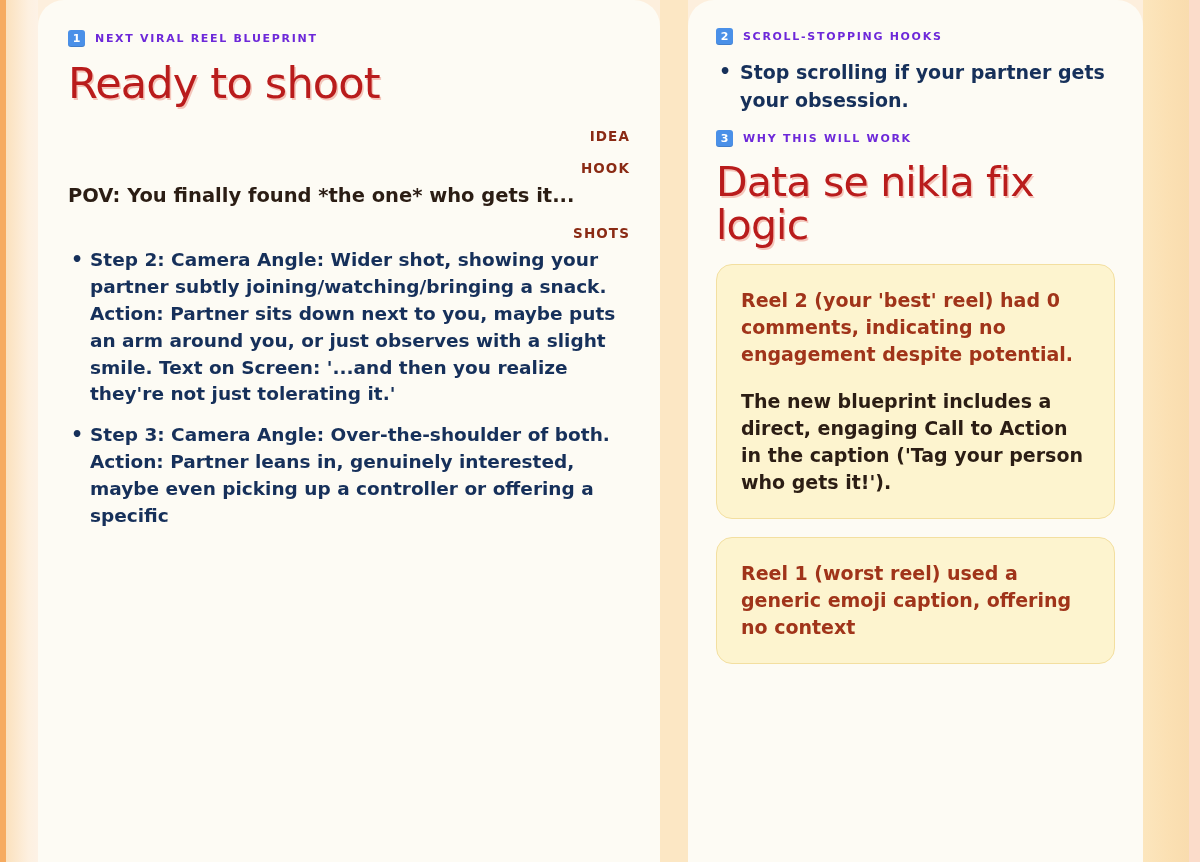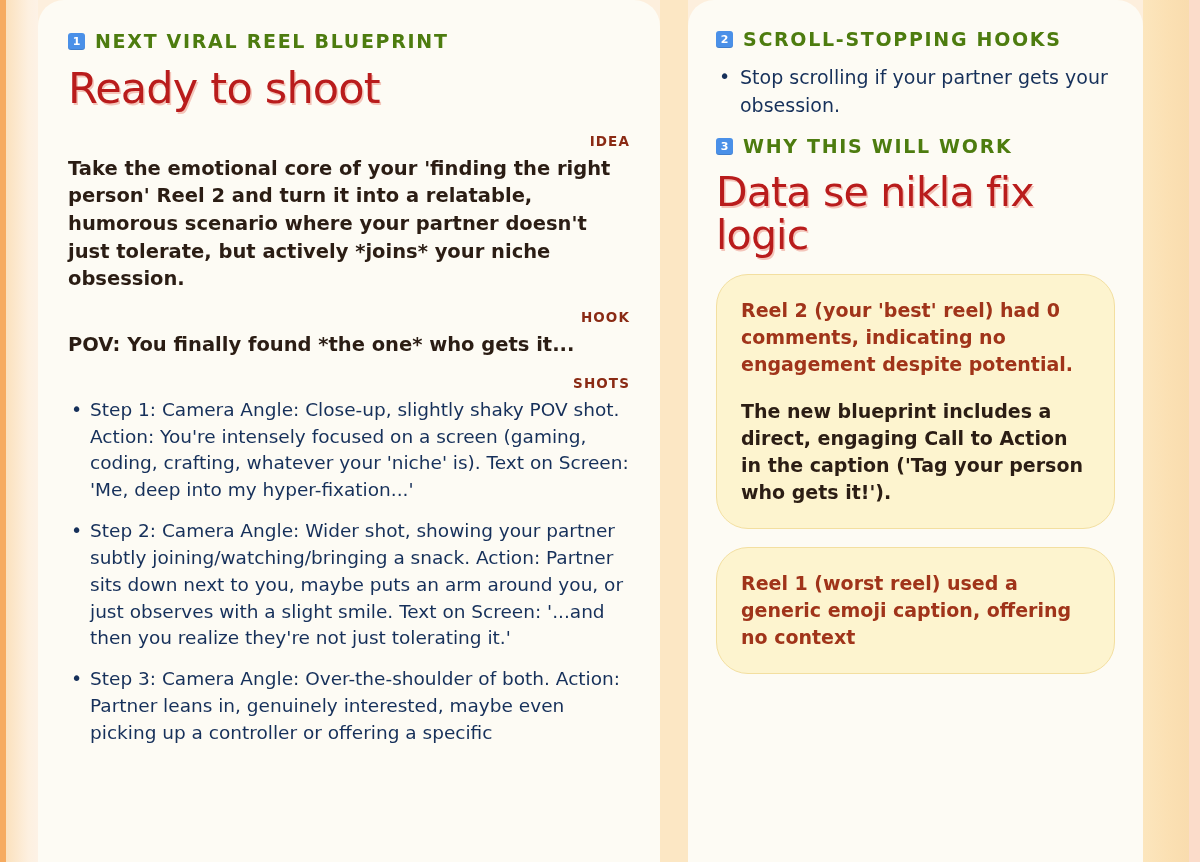--- a/index.html
+++ b/index.html
@@ -86,22 +86,22 @@
     background: #4a90e8;
     color: #ffffff;
     font-size: 11px;
     font-weight: 700;
     line-height: 1;
     font-family: "DejaVu Sans", "Liberation Sans", sans-serif;
     flex: none;
     box-shadow: inset 0 -1px 0 rgba(0,0,0,0.12);
   }
   .kicker-text {
-    color: #4d7c0f;
-    font-size: 19px;
+    color: #6d28d9;
+    font-size: 11px;
     font-weight: 700;
     letter-spacing: 1.7px;
     text-transform: uppercase;
   }
 
   
   .headline {
     margin: 0 0 22px 0;
     color: #b91c1c;
     font-size: 43px;
@@ -136,40 +136,40 @@
   ul.bullets {
     margin: 0;
     padding: 0 0 0 22px;
     list-style: none;
   }
   ul.bullets li {
     position: relative;
     color: #16305a;
     font-size: 18.5px;
     line-height: 1.45;
-    font-weight: 400;
+    font-weight: 700;
     margin: 0 0 14px 0;
   }
   ul.bullets li:before {
     content: "\2022";
     position: absolute;
     left: -19px;
     top: -1px;
     color: #16305a;
     font-size: 19px;
   }
   .card-right ul.bullets li { font-size: 19px; margin-bottom: 16px; }
   .card-right ul.bullets { padding-left: 24px; }
   .card-right ul.bullets li:before { left: -21px; }
 
   
   .callout {
     background: #fdf4cf;
     border: 1.5px solid #f3dfa0;
-    border-radius: 32px;
+    border-radius: 16px;
     padding: 22px 24px;
     margin: 18px 0 0 0;
   }
   .callout p {
     margin: 0 0 20px 0;
     font-size: 19px;
     line-height: 1.42;
     font-weight: 700;
   }
   .callout p:last-child { margin-bottom: 0; }
@@ -194,33 +194,31 @@
 
     <div class="kicker">
       <span class="kicker-badge">1</span>
       <span class="kicker-text">NEXT VIRAL REEL BLUEPRINT</span>
     </div>
 
     <h1 class="headline">Ready to shoot</h1>
 
     <div class="field">
       <div class="field-label">IDEA</div>
-      <p class="field-value">Take the emotional core of your 'finding the right person' Reel 2 and turn it into a relatable, humorous scenario where your partner doesn't just tolerate, but actively *joins* your niche obsession.</p>
     </div>
 
 
     <div class="field">
       <div class="field-label">HOOK</div>
       <p class="field-value">POV: You finally found *the one* who gets it...</p>
     </div>
 
     <div class="field">
       <div class="field-label">SHOTS</div>
       <ul class="bullets">
-        <li>Step 1: Camera Angle: Close-up, slightly shaky POV shot. Action: You're intensely focused on a screen (gaming, coding, crafting, whatever your 'niche' is). Text on Screen: 'Me, deep into my hyper-fixation...'</li>
         <li>Step 2: Camera Angle: Wider shot, showing your partner subtly joining/watching/bringing a snack. Action: Partner sits down next to you, maybe puts an arm around you, or just observes with a slight smile. Text on Screen: '...and then you realize they're not just tolerating it.'</li>
         <li>Step 3: Camera Angle: Over-the-shoulder of both. Action: Partner leans in, genuinely interested, maybe even picking up a controller or offering a specific</li>
       </ul>
     </div>
 
   </div>
 </section>
 
 <section class="card card-right">
   <div class="card-inner">

